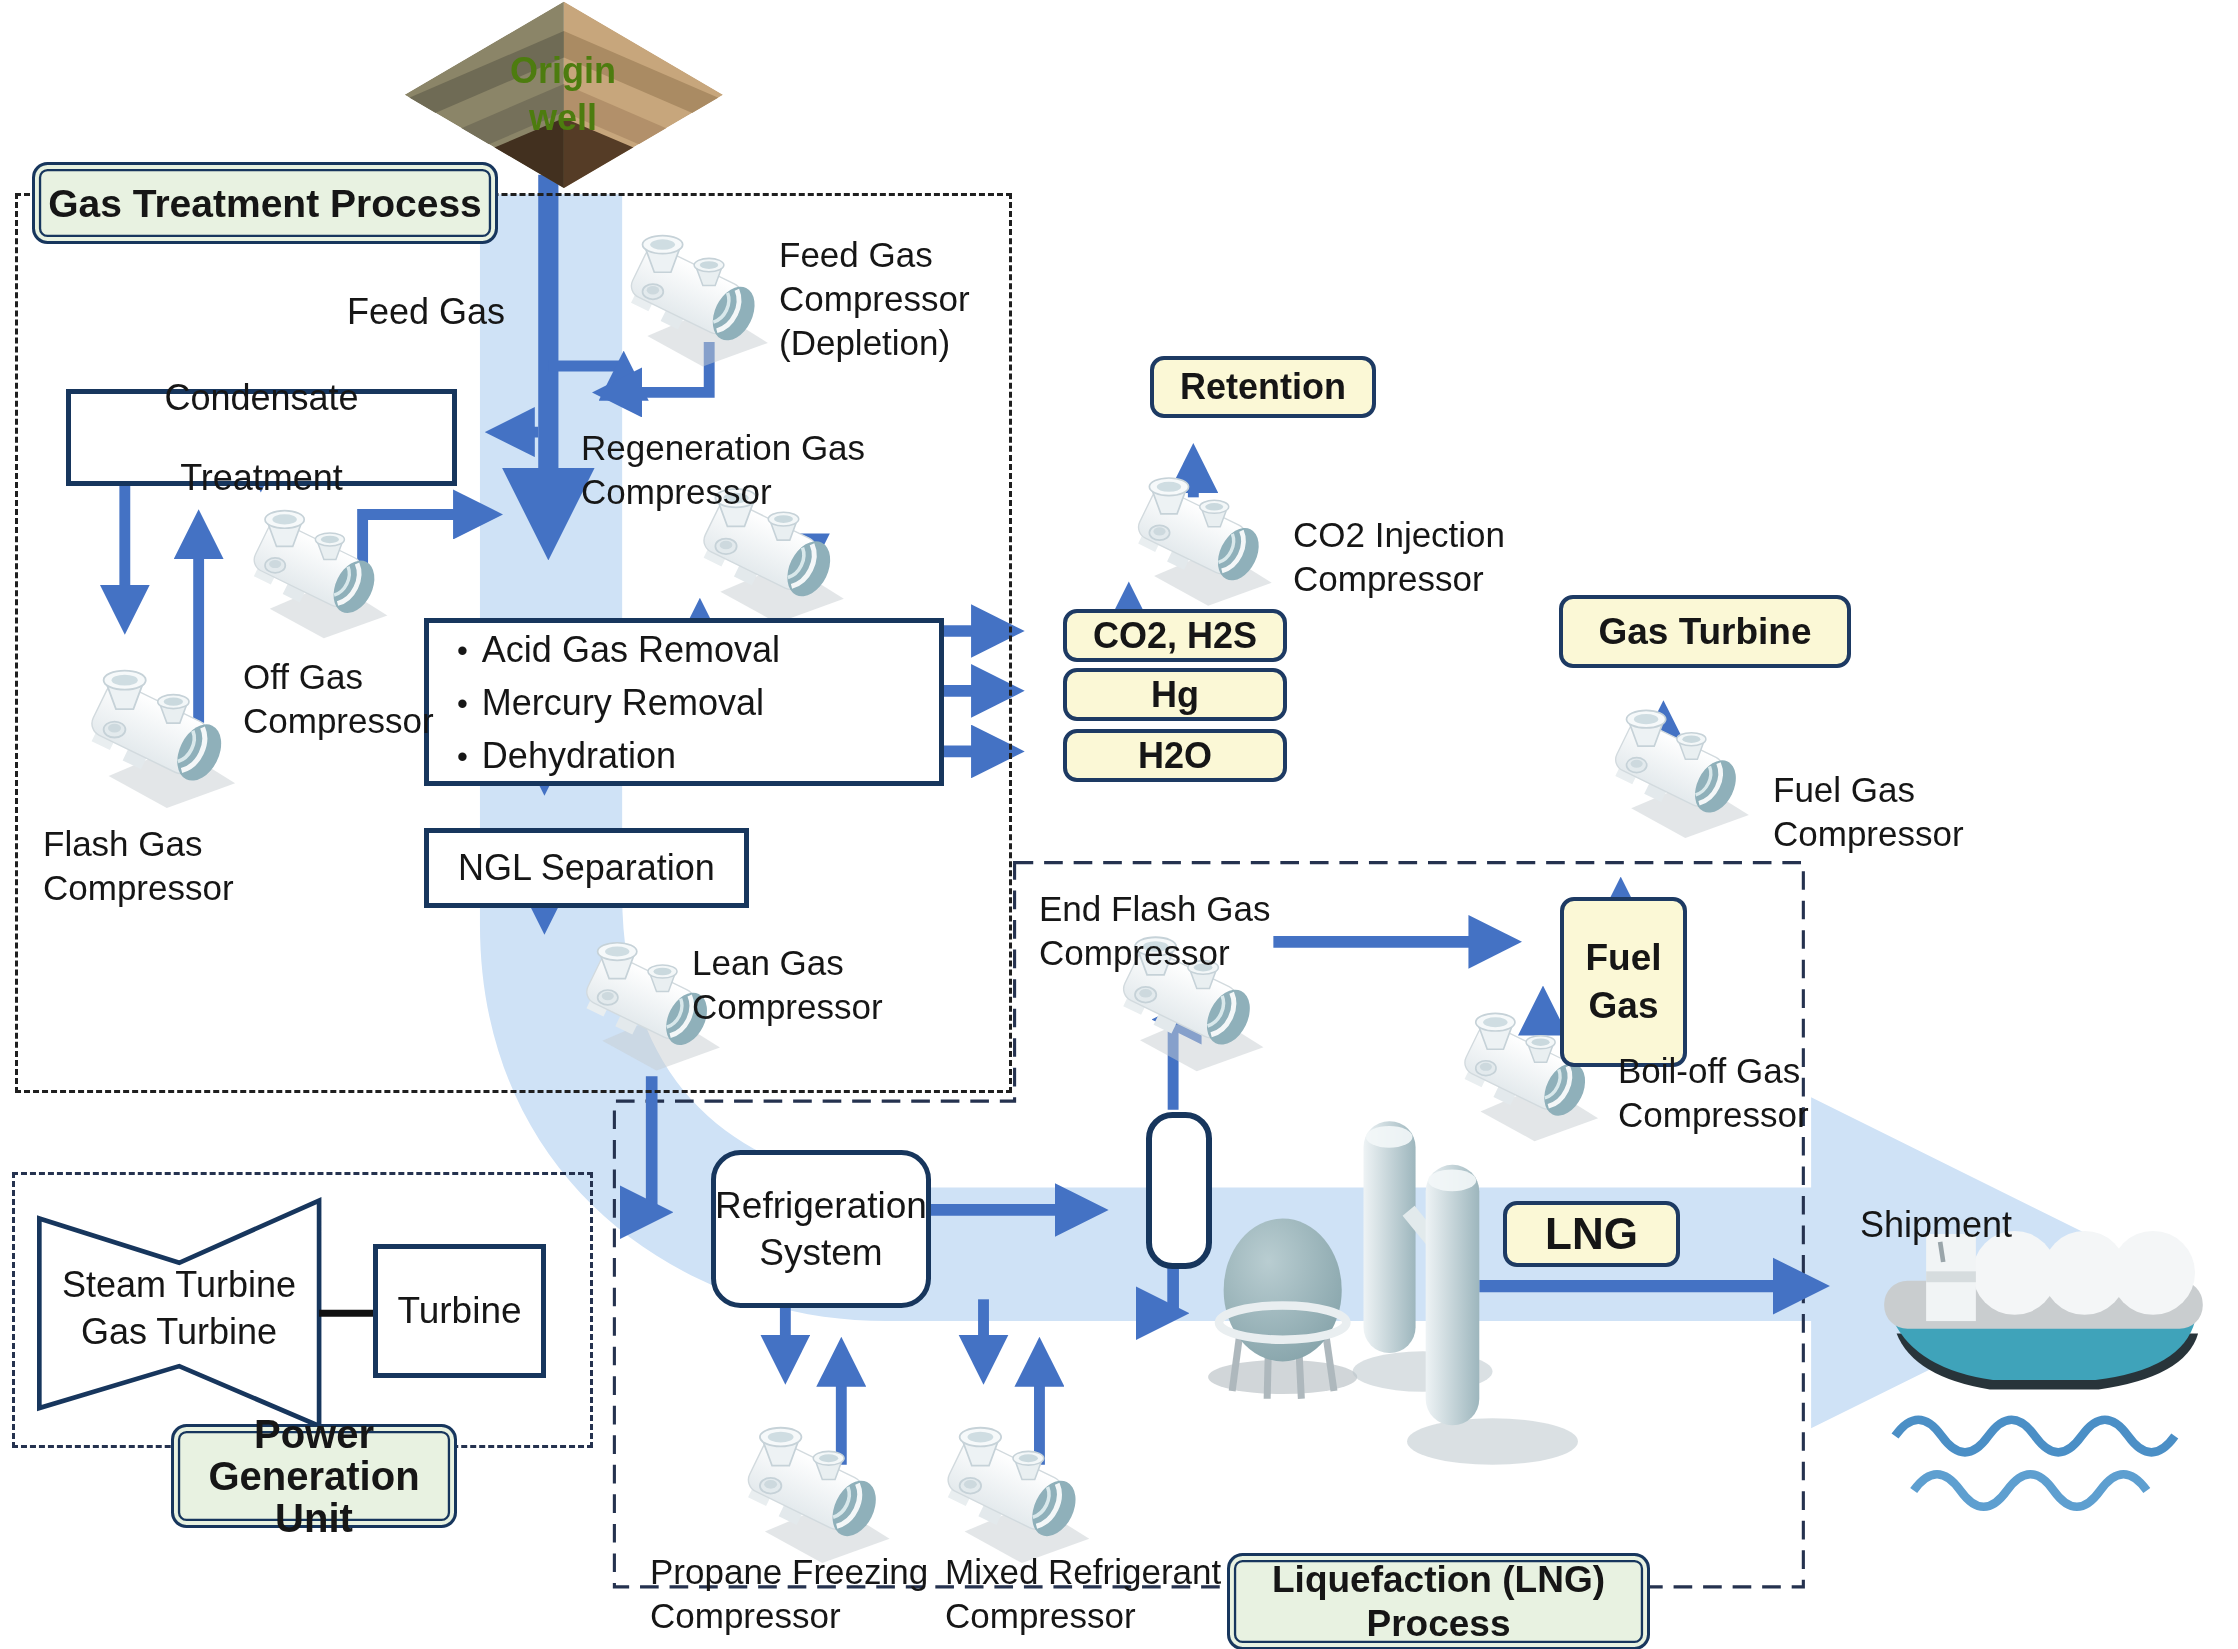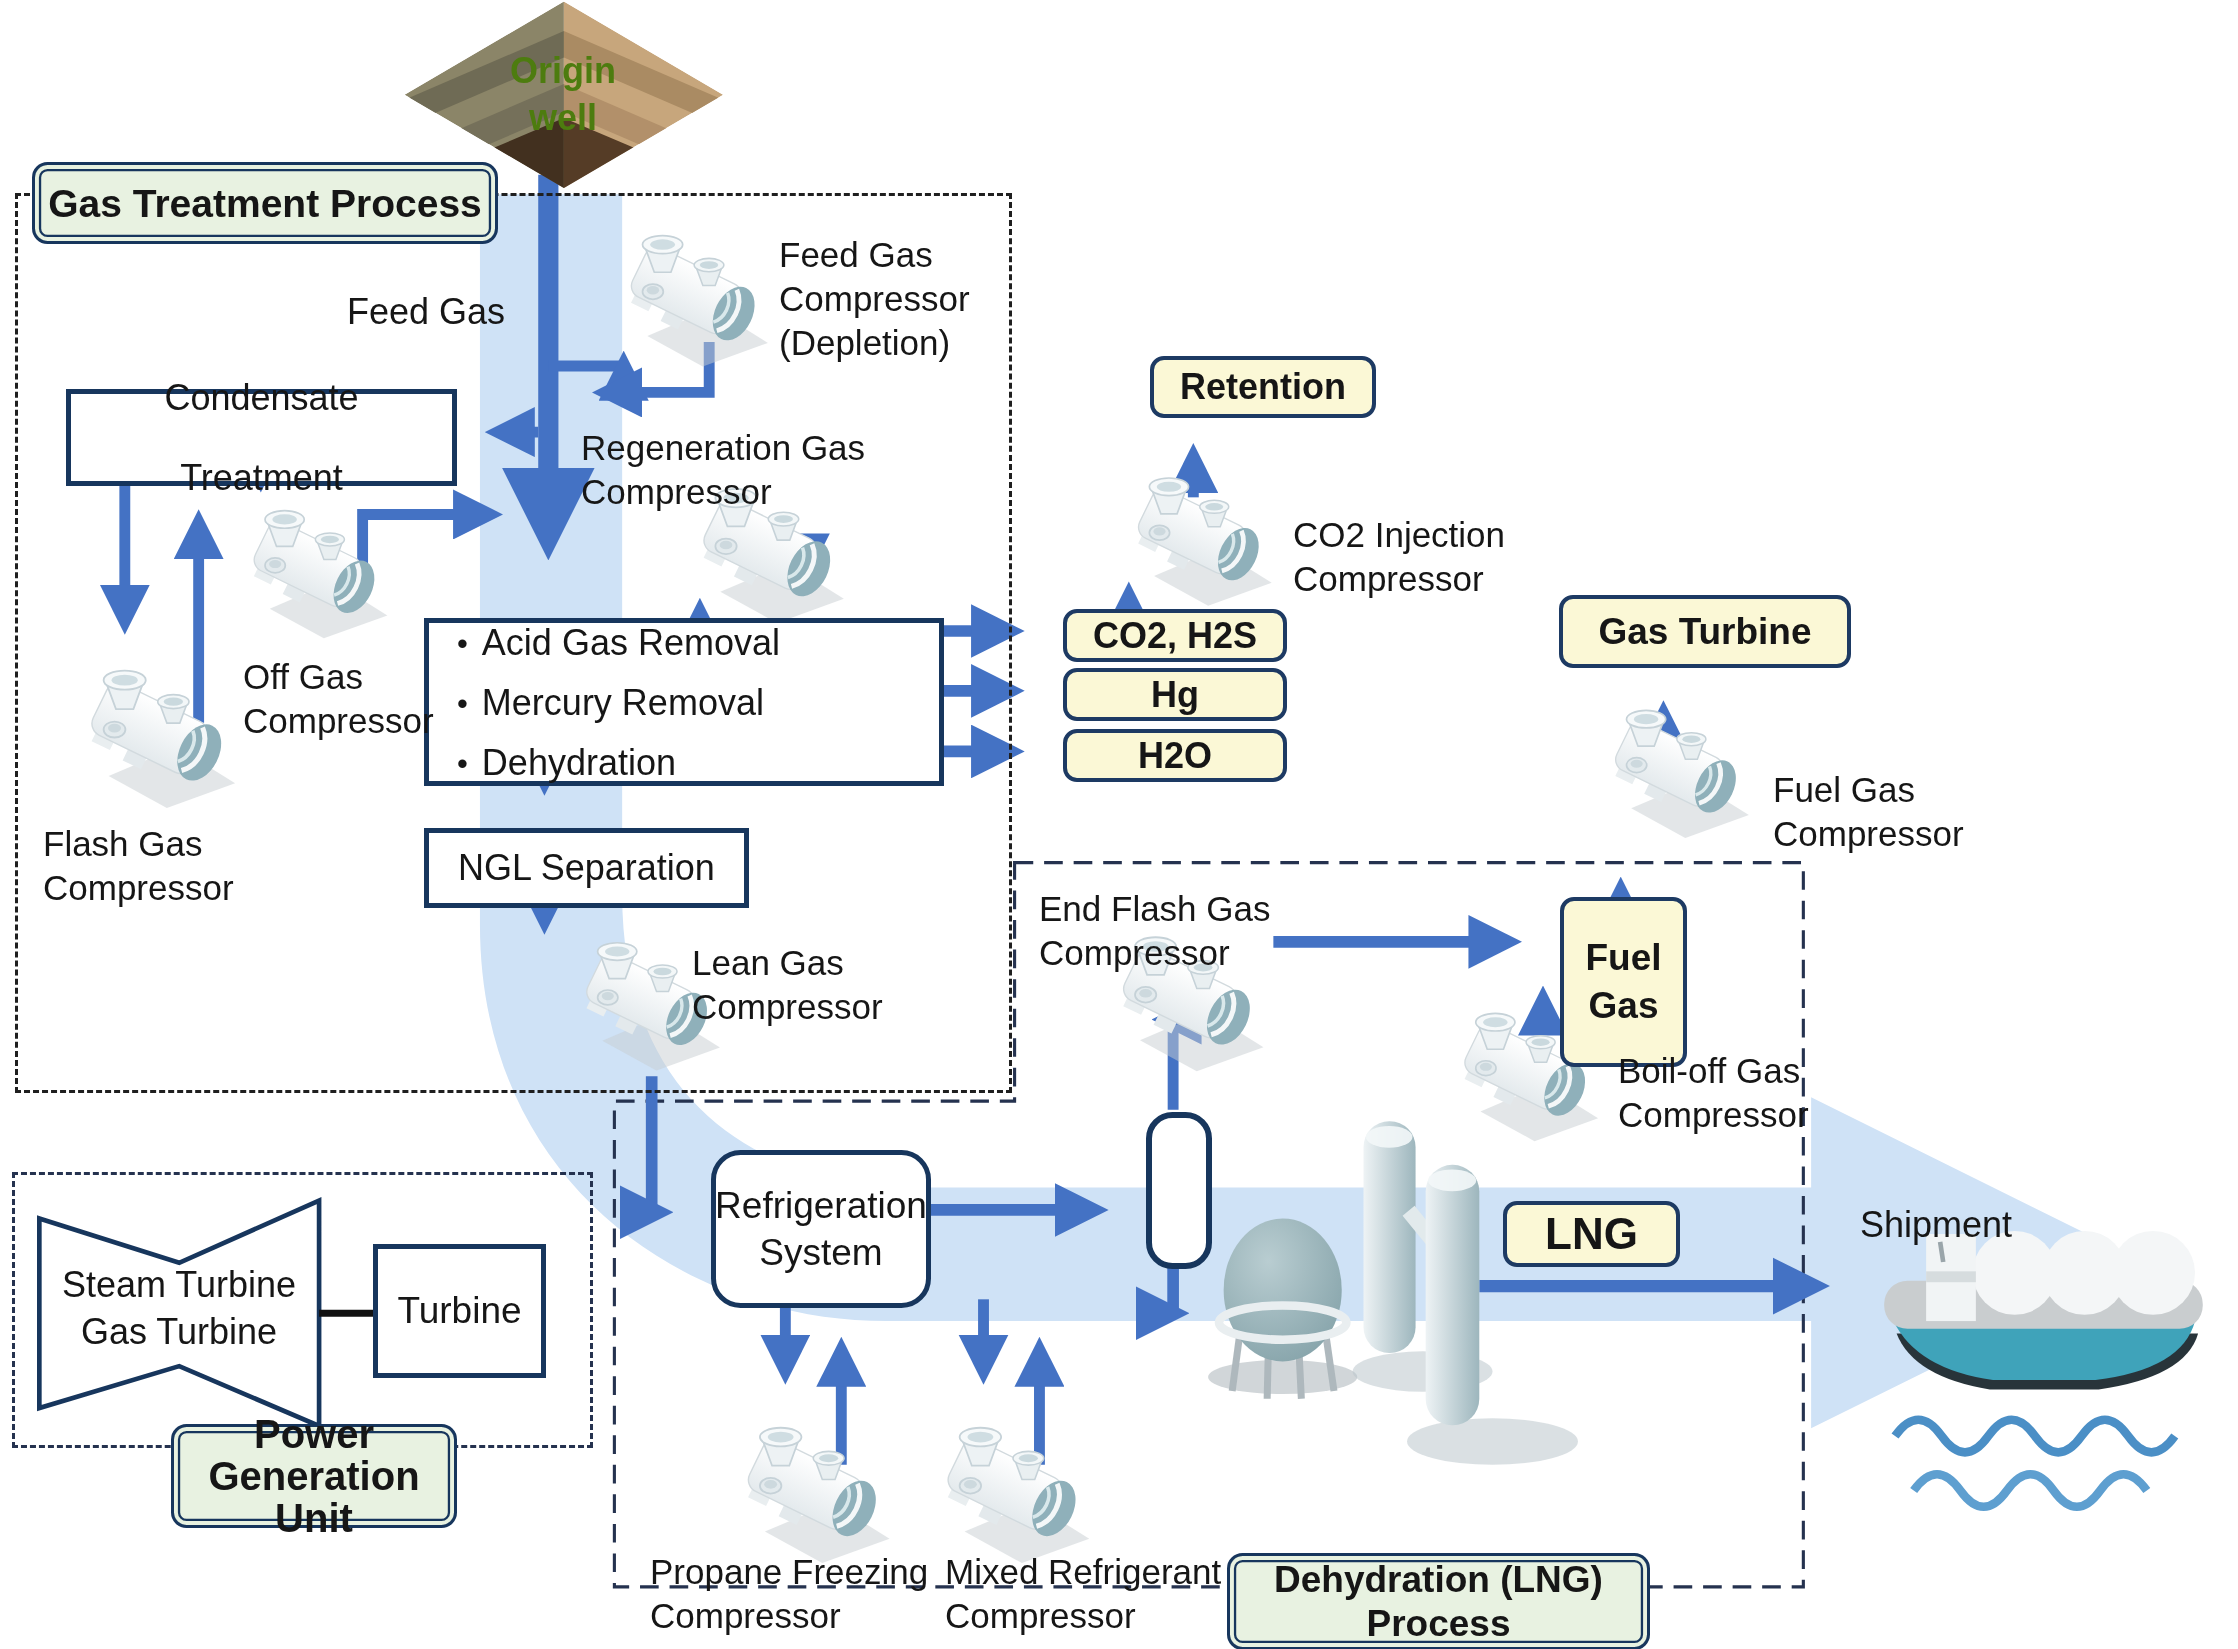--- a/index.html
+++ b/index.html
@@ -17,21 +17,21 @@
   .yellow-tag{position:absolute;z-index:10;background:#fbf8d6;border:4.7px solid #1d3a63;border-radius:14px;
             display:flex;flex-direction:column;align-items:center;justify-content:center;
             text-align:center;font-size:36px;line-height:44px;font-weight:600;}
   .green-tag{position:absolute;z-index:22;background:#e8f2e1;border:3.1px solid #17365d;border-radius:15.5px;
             box-shadow:inset 0 0 0 3.9px #e8f2e1, inset 0 0 0 6.2px #17365d;
             display:flex;flex-direction:column;align-items:center;justify-content:center;
             text-align:center;font-size:39px;line-height:45px;font-weight:600;}
   .dashed-box{position:absolute;z-index:2;border:3.1px dashed #25324f;}
   .bullets{position:absolute;z-index:10;background:#ffffff;border:5.4px solid #17365d;
            display:flex;flex-direction:column;justify-content:center;padding-left:28px;
-           font-size:36px;line-height:51px;font-weight:500;gap:7px;}
+           font-size:36px;line-height:51px;font-weight:500;}
   .bullet-row{display:flex;align-items:center;gap:14px;}
   .bullet-dot::before{content:"\2022";font-size:31px;}
   .well-text{position:absolute;z-index:20;color:#4d7c0f;font-weight:600;text-align:center;
              font-size:36px;line-height:47px;}
 </style>
 </head>
 <body>
 
 <div id="canvas">
 
@@ -186,21 +186,21 @@
   <div class="dashed-box" style="left:11.7px;top:1172px;width:575px;height:270px;"></div>
 
   <div class="green-tag" style="left:32px;top:162px;width:460px;height:76px;">
     <span>Gas Treatment Process</span>
   </div>
   <div class="green-tag" style="left:171px;top:1424px;width:280px;height:98px;font-size:40px;line-height:42px;">
     <span>Power</span>
     <span>Generation Unit</span>
   </div>
   <div class="green-tag" style="left:1227px;top:1553px;width:417px;height:91px;font-size:37px;line-height:44px;">
-    <span>Dehydration (LNG)</span>
+    <span>Liquefaction (LNG)</span>
     <span>Process</span>
   </div>
 
   <div class="navy-box" style="left:66px;top:389px;width:381px;height:87px;gap:36px;">
     <span>Condensate</span>
     <span>Treatment</span>
   </div>
 
   <div class="bullets" style="left:424px;top:618px;width:482px;height:158px;">
     <div class="bullet-row">

